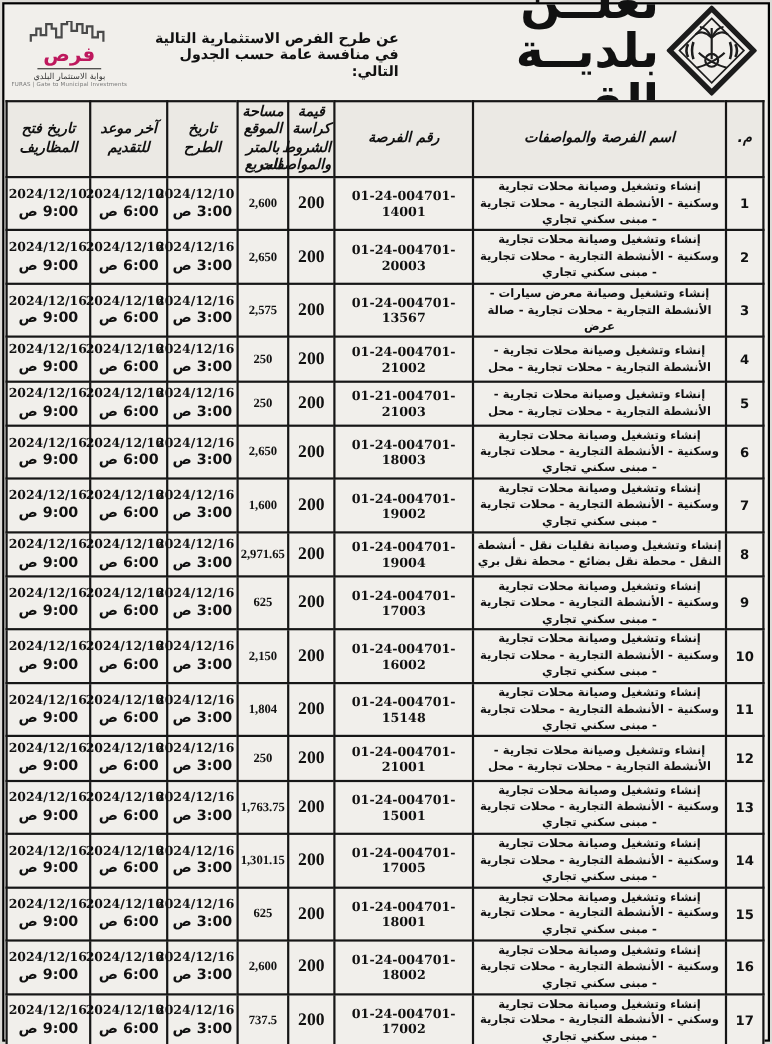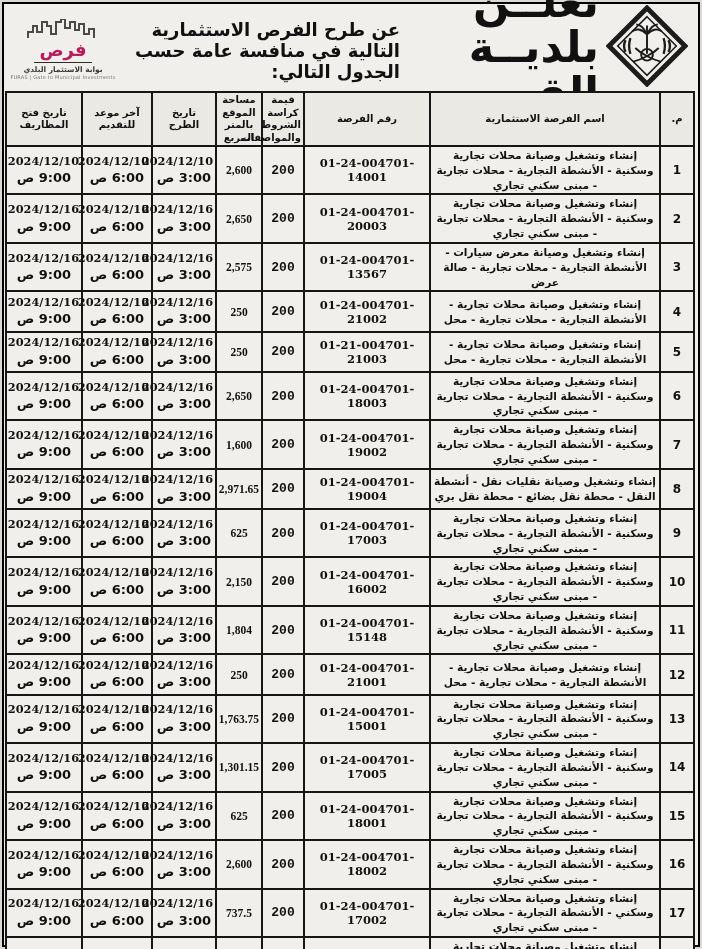--- a/index.html
+++ b/index.html
@@ -16,43 +16,43 @@
     border:2px solid #000;
     padding:1px 3px;
     display:flex; flex-direction:column;
   }
   
   .masthead { display:flex; align-items:stretch; height:86px; }
   .brand-box { width:112px; display:flex; flex-direction:column; align-items:center; justify-content:center; padding-top:2px; }
   .brand-sky { margin-bottom:-2px; }
   .brand-word { font-size:18px; font-weight:bold; line-height:1; letter-spacing:1px; color:#be185d; }
   .brand-rule { width:58px; border-top:1.5px solid #2c2c2c; margin:3px 0 2px; }
-  .brand-ar { font-size:7.5px; font-weight:bold; color:#3a3a3a; }
+  .brand-ar { font-size:7.5px; font-weight:normal; color:#3a3a3a; }
   .brand-en { font-size:5px; color:#777; letter-spacing:.2px; }
   .title-box { flex:1; display:flex; flex-direction:row; align-items:center; justify-content:center;gap:12px; }
   .main-title { font-size:43px; font-weight:bold; line-height:1.05; letter-spacing:-1px; }
-  .sub-title { font-size:18px; font-weight:bold; margin-top:4px; }
+  .sub-title { font-size:13px; font-weight:bold; margin-top:4px; }
   .emblem-box { width:96px; display:flex; align-items:center; justify-content:center; }
   
   table.opps {
     width:100%; border-collapse:collapse; table-layout:fixed;
     background:#f1efeb;
   }
   .opps th, .opps td {
     border:2px solid #161616;
     padding:1px 2px;
     text-align:center; vertical-align:middle;
     font-weight:bold;
   }
-  .opps thead th { height:42px; font-size:10px; line-height:1.25; background:#ebe9e4; }
+  .opps thead th { height:42px; font-size:13px; line-height:1.25; background:#ebe9e4;font-style:italic; }
   .opps tbody tr { height:40.2px; }
   .c-no   { font-size:12px; }
   .c-name { font-size:10.6px; line-height:1.4; }
   .c-num  { font-size:11.5px; font-family:"DejaVu Serif", serif; }
-  .c-fee  { font-size:13px; font-family:Liberation Mono, monospace; }
+  .c-fee  { font-size:16px; font-family:Liberation Serif, serif; }
   .c-area { font-size:11.5px; font-family:Liberation Serif, serif; }
   .c-date { font-size:11.3px; line-height:1.35; font-family:"DejaVu Serif", serif; }
   .c-date .t { font-family:"DejaVu Sans", sans-serif; font-size:13px; }
 </style>
 </head>
 <body>
 
 <div class="ad">
 
   <div class="masthead">
@@ -113,21 +113,21 @@
         <col style="width:126px">
         <col style="width:42px">
       <col style="width:46px">
         <col style="width:64px">
         <col style="width:70px">
         <col style="width:76px">
     </colgroup>
     <thead>
       <tr>
         <th>م.</th>
-        <th>اسم الفرصة الاستثمارية</th>
+        <th>اسم الفرصة والمواصفات</th>
         <th>رقم الفرصة</th>
         <th>قيمة كراسة الشروط والمواصفات</th>
         <th>مساحة الموقع بالمتر المربع</th>
         <th>تاريخ الطرح</th>
         <th>آخر موعد للتقديم</th>
         <th>تاريخ فتح المظاريف</th>
       </tr>
     </thead>
     <tbody>
         <tr>

